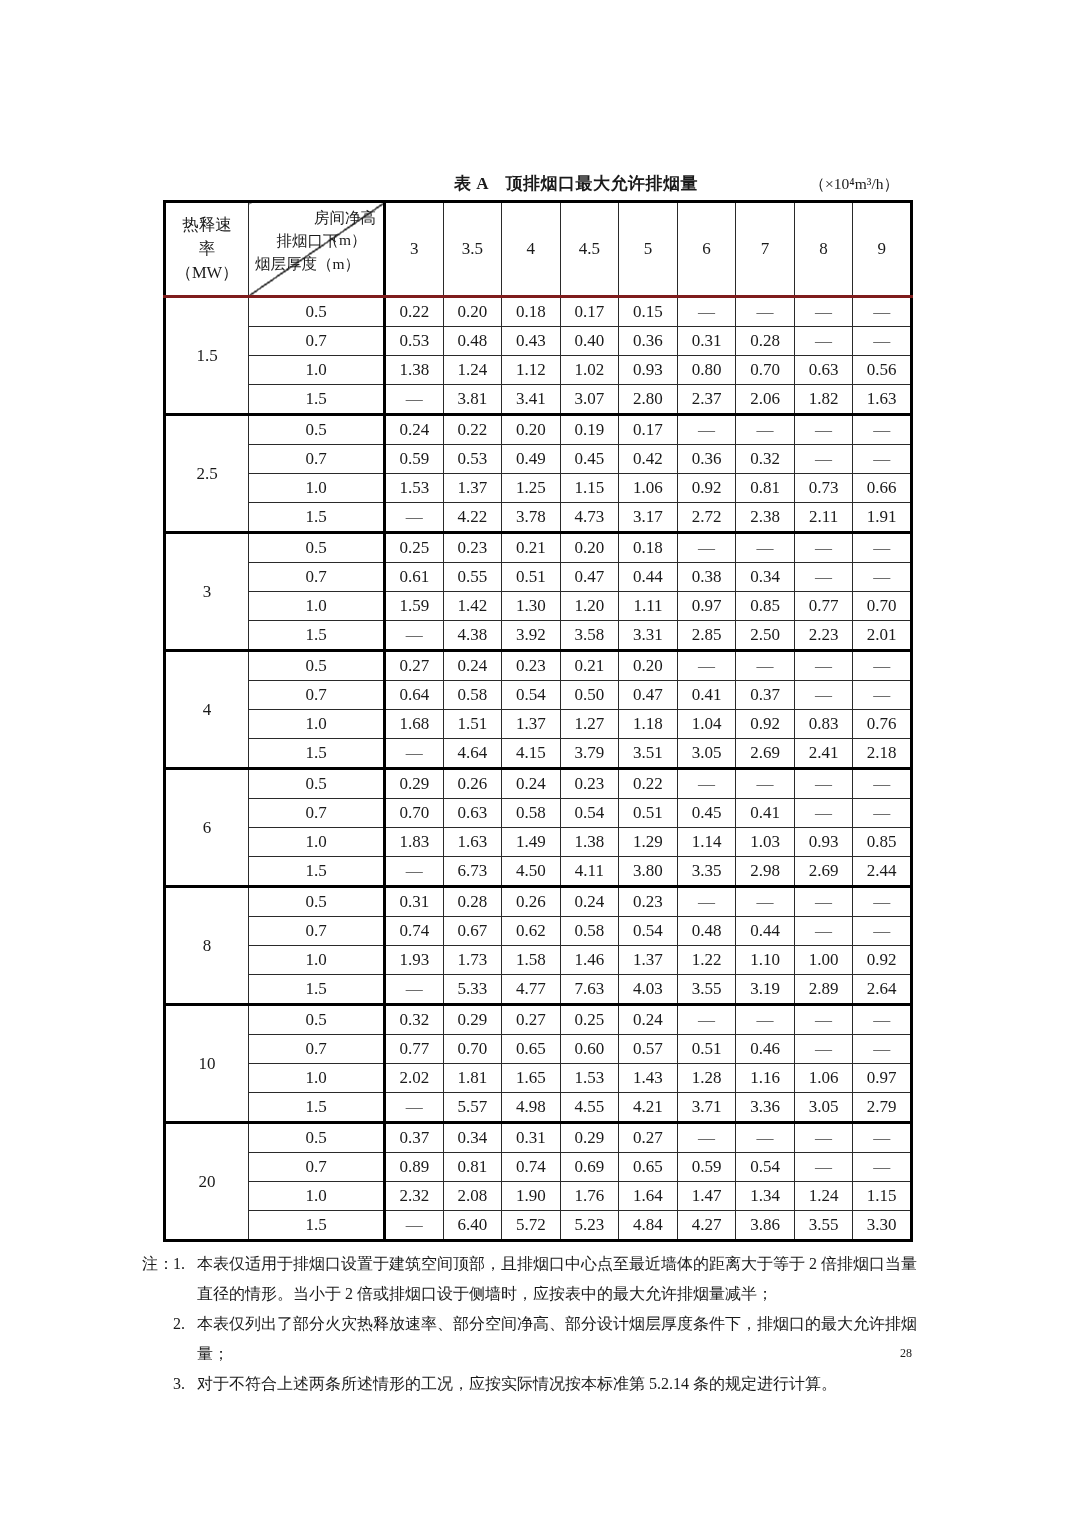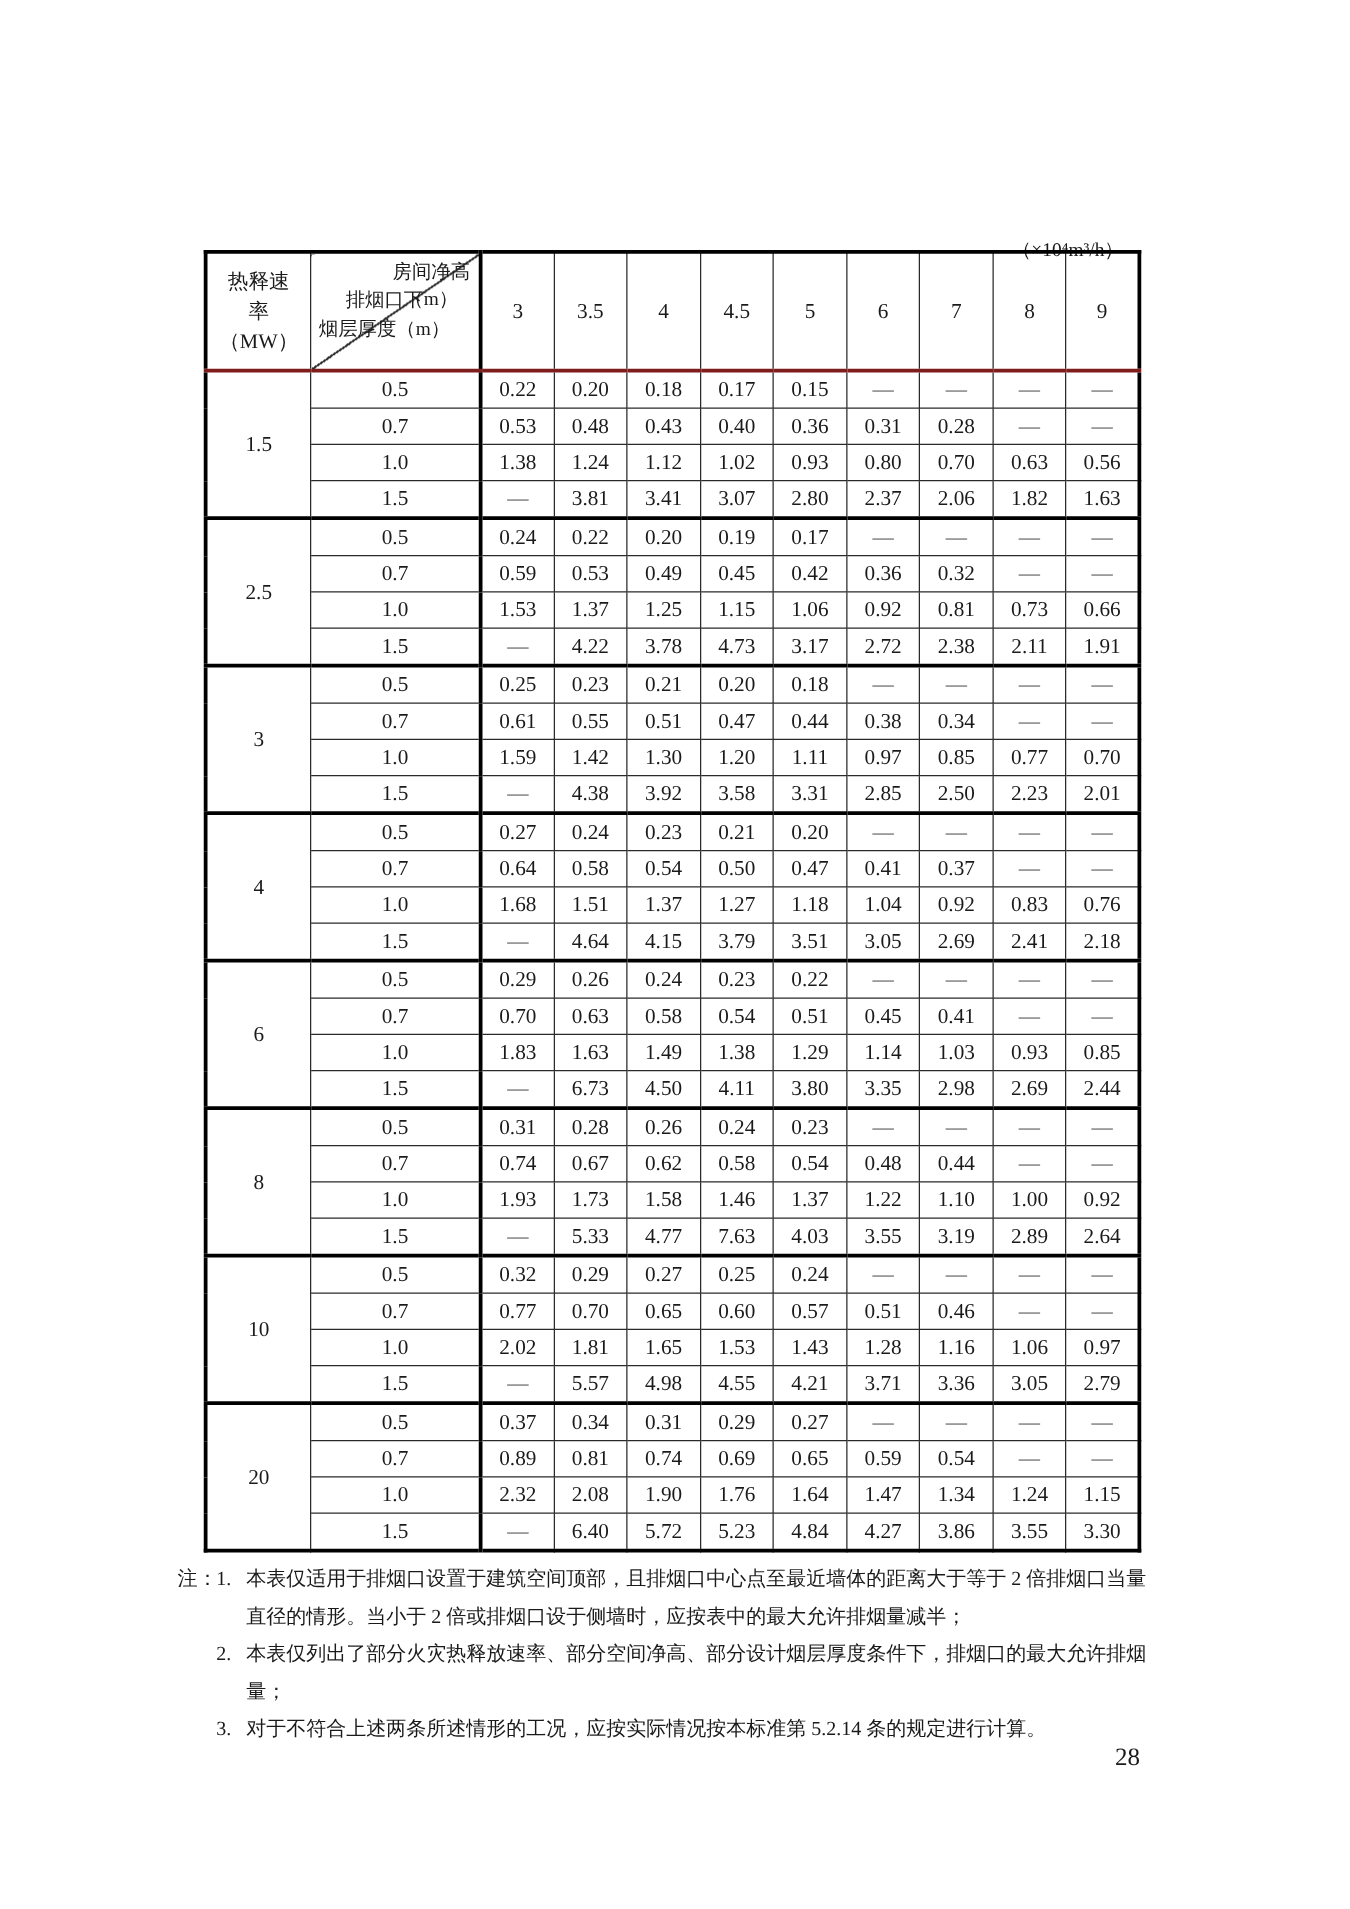--- a/index.html
+++ b/index.html
@@ -20,21 +20,21 @@
     letter-spacing:1px;
     white-space:nowrap;
   }
   
   .caption-row{position:absolute;top:172px;left:163px;width:750px;height:26px;}
   .caption{
     position:relative;left:38px;
     text-align:center;font-size:17px;font-weight:bold;letter-spacing:.5px;
   }
   .unit{
-    position:absolute;right:14px;top:18px;
+    position:absolute;right:14px;top:2px;
     font-size:15.5px;font-weight:normal;letter-spacing:0;
   }
 
   
   .table-wrap{position:absolute;top:200px;left:163px;}
   table.app-table{
     border-collapse:collapse;table-layout:fixed;width:750px;
     border:3px solid #000;
   }
   .app-table th,.app-table td{
@@ -75,31 +75,32 @@
     font-size:16px;line-height:30px;
   }
   .notes-label{position:absolute;left:0;top:0;}
   .note-items{padding-left:31px;}
   .note-item{display:flex;}
   .note-num{flex:0 0 24px;}
   .note-text{flex:1;}
 
   
   .page-number{
-    position:absolute;top:1395px;right:168px;
-    font-size:20px;
+    position:absolute;top:1346px;right:168px;
+    font-size:12px;
   }
 </style>
 </head>
 <body>
 
 <div class="page">
 
 
   <div class="caption-row">
+    <div class="caption">表 A　顶排烟口最大允许排烟量</div>
     <div class="unit">（×10⁴m³/h）</div>
   </div>
 
   <div class="table-wrap">
     <table class="app-table">
       <thead>
         <tr>
           <th class="col-rate">
             <div class="pre">热释速
 率

